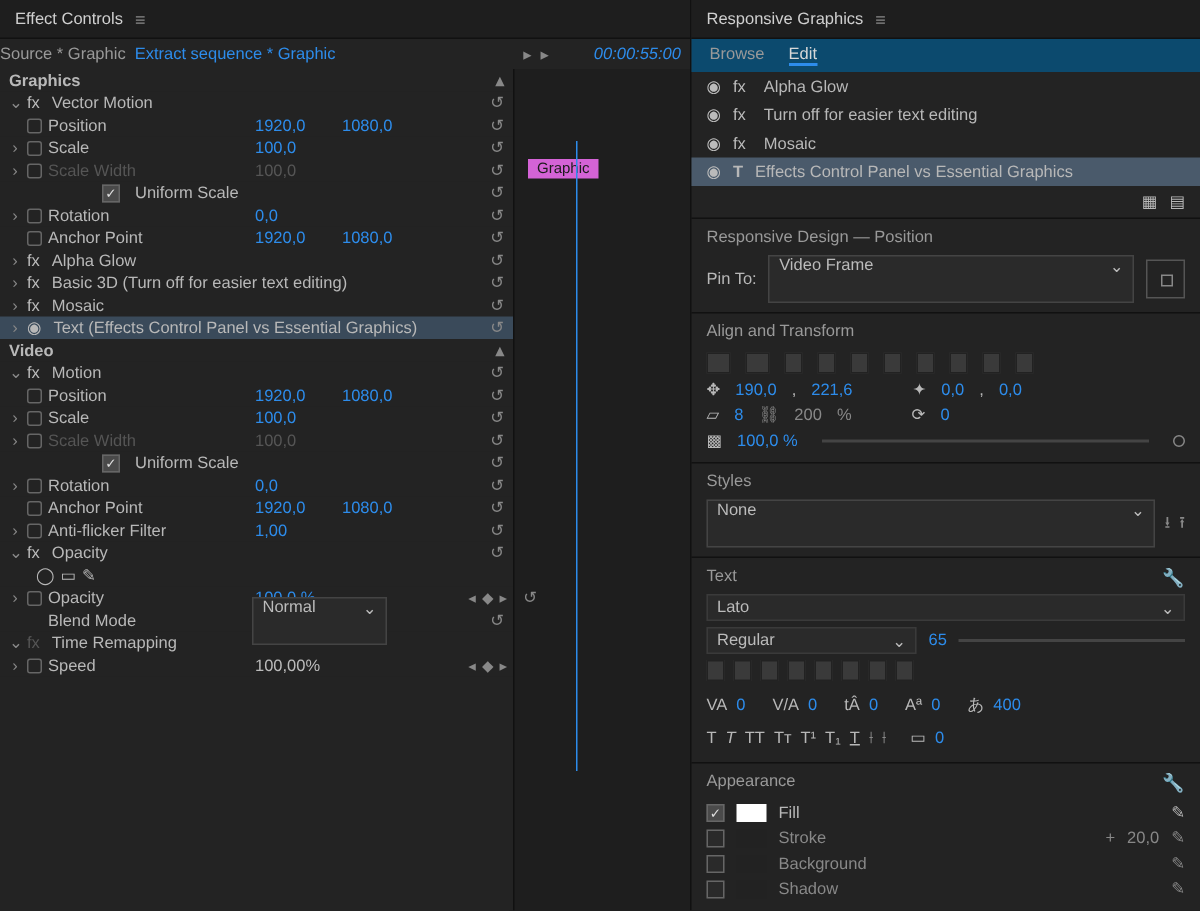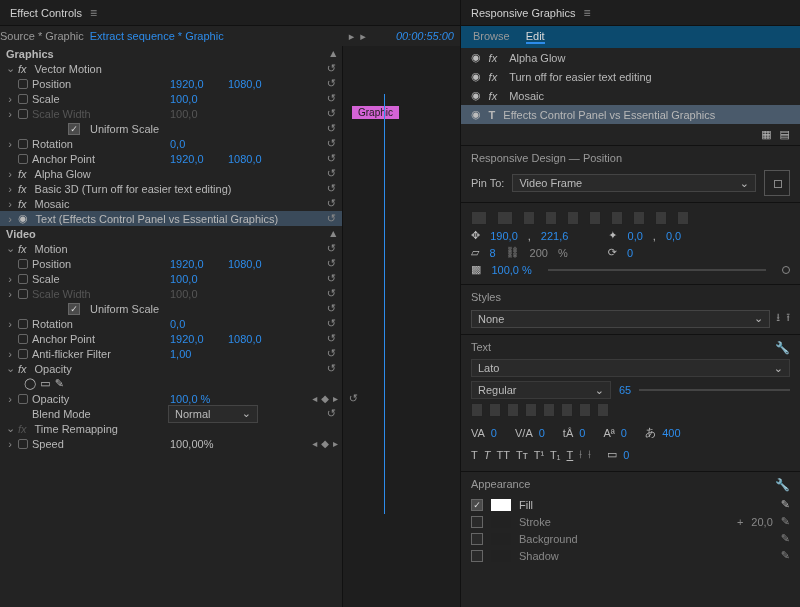--- a/index.html
+++ b/index.html
@@ -15,28 +15,28 @@
   .layer-chip { background:#d463d6; color:#1b1b1b; padding:1px 6px; position:absolute; left:352px; top:60px; font-size:10px;}
   .playhead { position:absolute; left:384px; top:48px; width:1px; height:420px; background:#2d8ceb;}
   .fx-area { position:relative; display:flex; }
   .fx-tree { width:342px; }
   .fx-lane { flex:1; border-left:1px solid #111; background:#1e1e1e;}
   .row { display:flex; align-items:center; height:15px; padding:0 6px; gap:4px; }
   .row.head { background:#232323;font-weight:bold; }
   .row.prop { background:#232323; }
   .row.selected { background:#3a4a5a; }
   .tw { width:8px; text-align:center; color:#888;}
-  .fx-i { color:#bbb; font-style:italic; margin-right:4px;text-align:right;}
+  .fx-i { color:#bbb; margin-right:4px;text-align:right;}
   .sw { width:10px; height:10px; border:1px solid #666; display:inline-block; border-radius:2px;}
   .val { position:absolute; color:#2d8ceb; }
   .val.a { left:170px; }
   .val.b { left:228px; }
   .dim { color:#555; }
   .chk { width:12px; height:12px; background:#4a4a4a; border:1px solid #666; display:inline-flex; align-items:center; justify-content:center; color:#ddd; font-size:9px;}
-  .dd { background:#2a2a2a; border:1px solid #444; height:18px; display:flex; align-items:center; padding:0 6px; justify-content:space-between; color:#bbb;}
+  .dd { background:#2a2a2a; border:1px solid #444; height:32px; display:flex; align-items:flex-start; padding:0 6px; justify-content:space-between; color:#bbb;}
   .eg-list .erow { display:flex; align-items:center; padding:3px 10px; gap:8px; }
   .erow.sel { background:#4a5a6b;}
   .eye { color:#bbb;}
   .section { padding:6px 10px; border-top:1px solid #111;}
   .section h4 { font-size:11px; font-weight:normal; color:#999; margin-bottom:6px;}
   .iconbar { display:flex; gap:10px; align-items:center; padding:2px 0;}
   .ib { width:16px; height:14px; background:#3a3a3a; border:1px solid #222;}
   .ib.s { width:12px;}
   .blue { color:#2d8ceb; }
   .grey { color:#888;}
@@ -325,20 +325,21 @@
       <span>Pin To:</span>
       <div class="dd">
           <span>Video Frame</span>
           <span>⌄</span>
         </div>
       <span class="anchor-widget"></span>
     </div>
   </div>
 
   <div class="section">
+    <h4>Align and Transform</h4>
     <div class="iconbar">
       <span class="ib"></span>
       <span class="ib"></span>
       <span class="ib s"></span>
       <span class="ib s"></span>
       <span class="ib s"></span>
       <span class="ib s"></span>
       <span class="ib s"></span>
       <span class="ib s"></span>
       <span class="ib s"></span>

